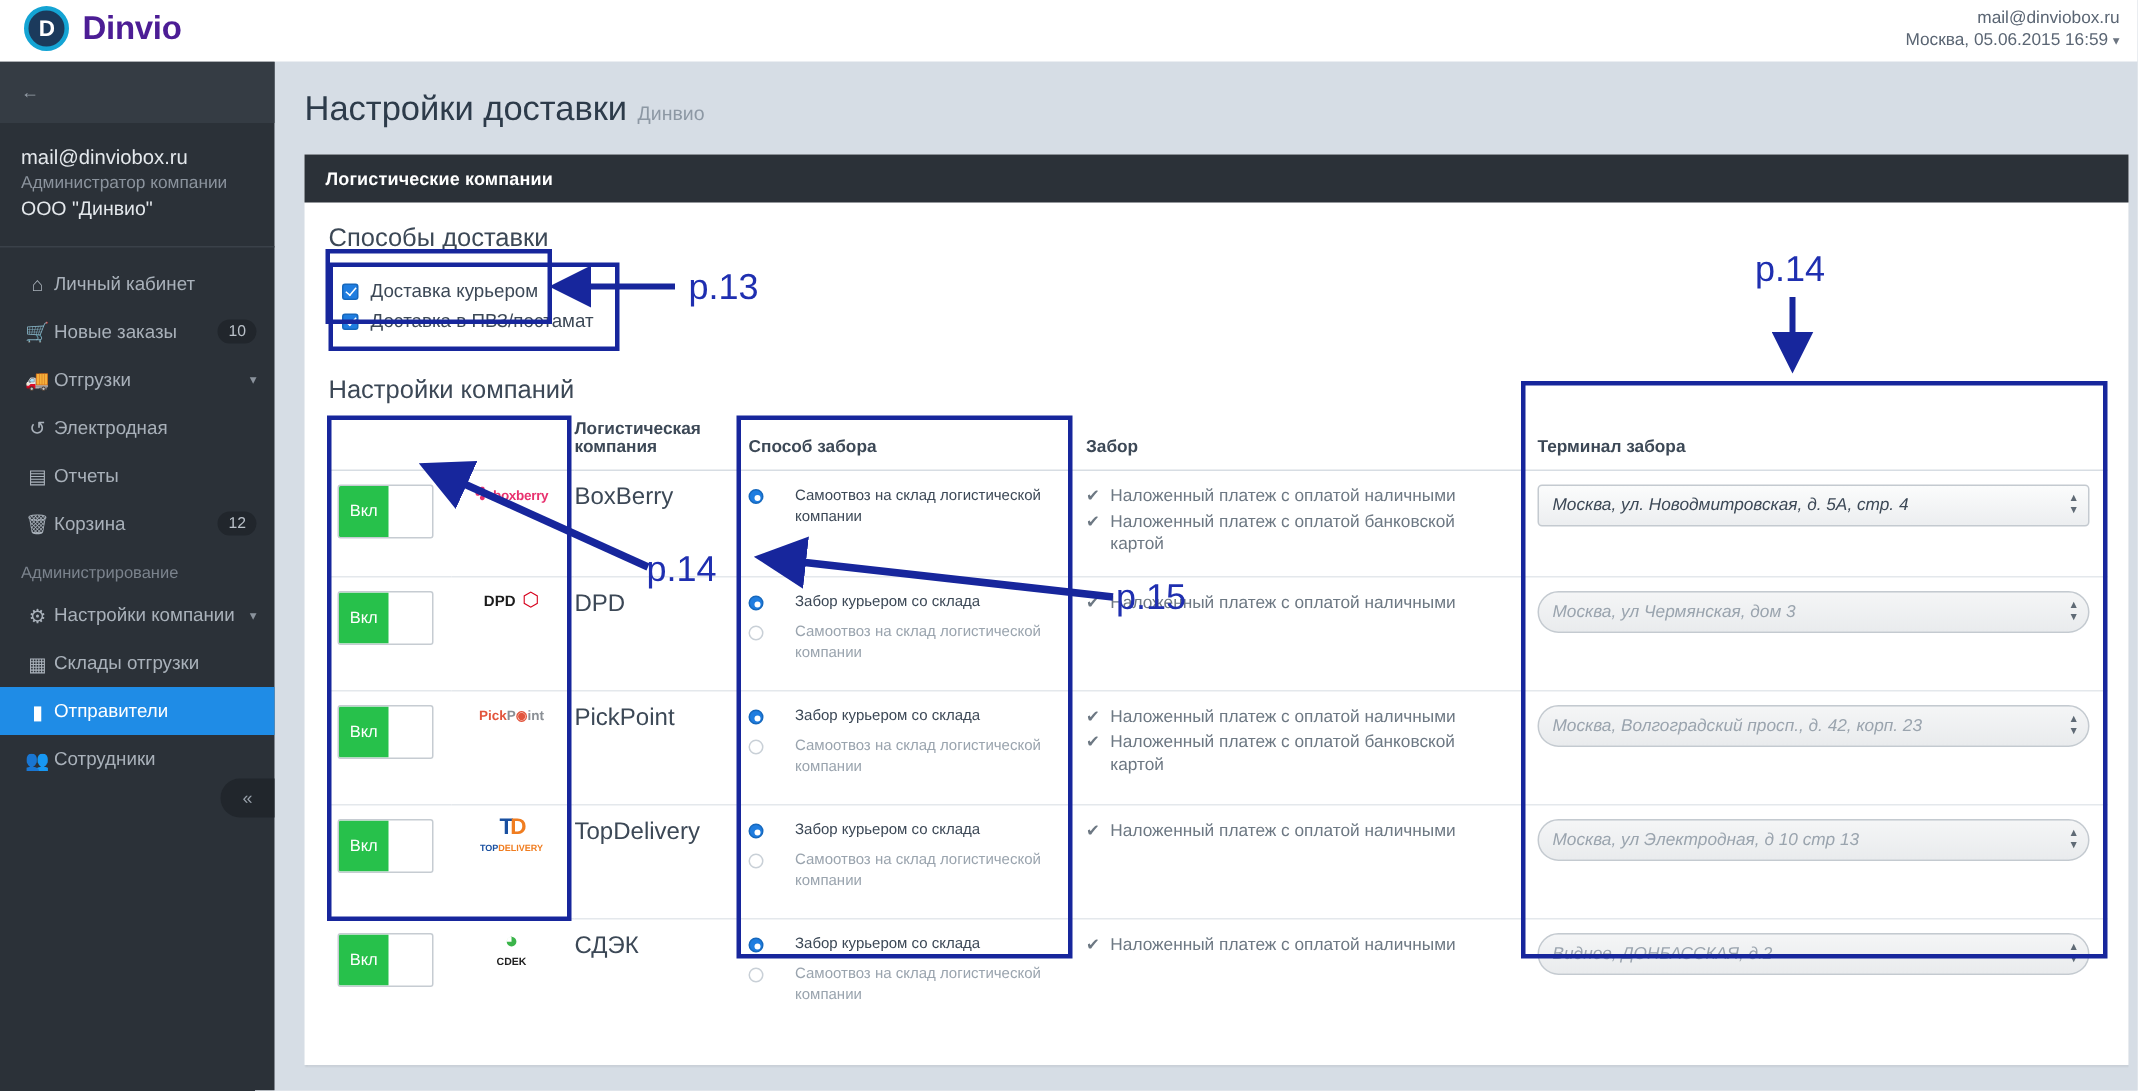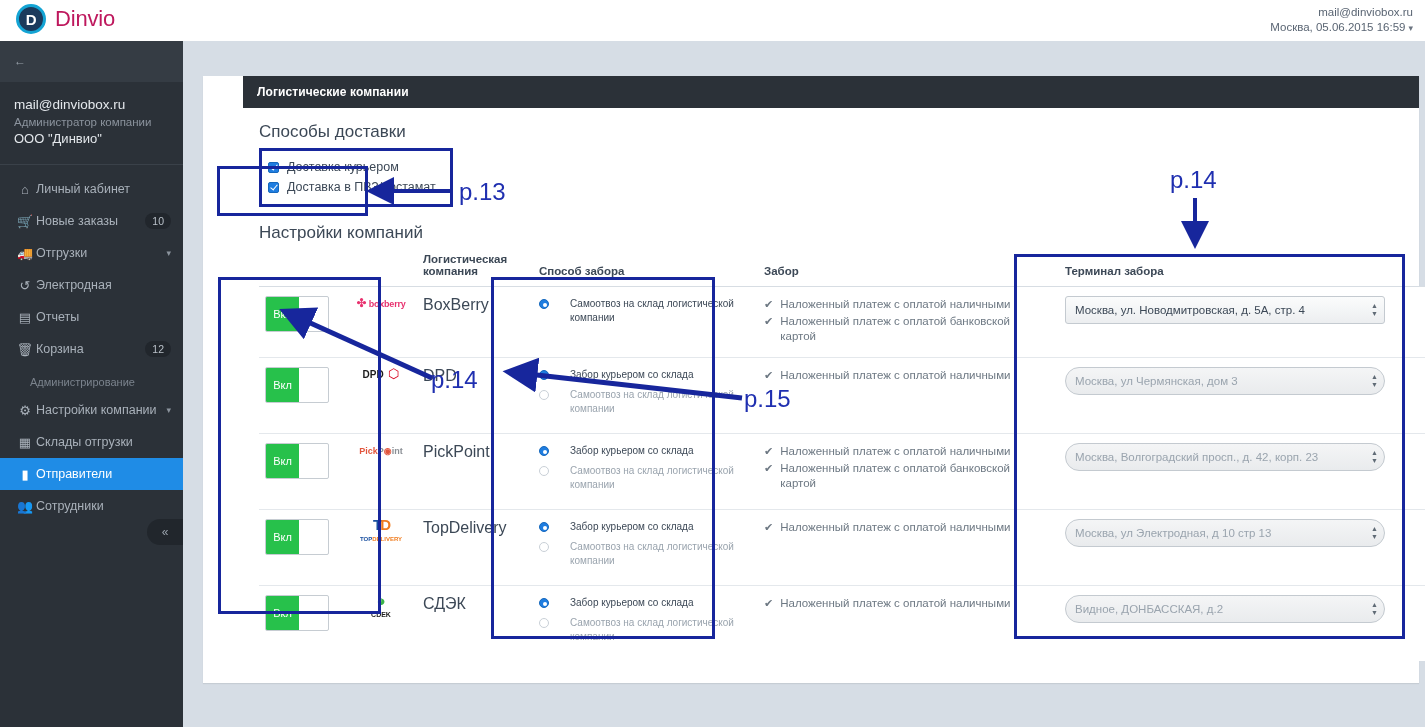--- a/index.html
+++ b/index.html
@@ -22,21 +22,21 @@
     display: flex; align-items: center; gap: 9px;
   }
   .brand-logo {
     width: 30px; height: 30px; border-radius: 50%;
     border: 3px solid #14a4d4;
     background: #1b3a5c;
     color: #fff; font-size: 15px; font-weight: bold;
     display: flex; align-items: center; justify-content: center;
     letter-spacing: -0.5px;
   }
-  .brand-name { font-size: 22px; font-weight: normal; color: #be185d; letter-spacing: -0.2px; }
+  .brand-name { font-size: 22px; font-weight: bold; color: #4c1d95; letter-spacing: -0.2px; }
   .topbar-user {
     position: absolute; right: 12px; top: 5px; text-align: right;
     font-size: 11.5px; color: #5a6573; line-height: 15px;
   }
   .topbar-user .caret { font-size: 9px; color: #6b7480; margin-left: 3px; }
 
   
   .sidebar {
     position: absolute; left: 0; top: 41px; width: 183px; height: 686px;
     background: #2b3138; z-index: 20;
@@ -67,21 +67,21 @@
   }
   .nav-item .lbl { flex: 1; }
   .nav-item.active { background: #1f8ce6; color: #fff; }
   .nav-item.active .ic { color: #fff; }
   .nav-badge {
     background: #21262c; color: #b9c0c8; font-size: 10.5px;
     border-radius: 9px; padding: 2px 7px 2px 7px; line-height: 12px;
   }
   .nav-caret { color: #8b939d; font-size: 9px; }
   .nav-section {
-    color: #7b838d; font-size: 11px; padding: 11px 14px 6px 14px; margin-left: 16px;
+    color: #7b838d; font-size: 11px; padding: 11px 14px 6px 14px;
   }
   .collapse-btn {
     position: absolute; right: 0px; bottom: 182px;
     width: 36px; height: 26px; background: #21262c;
     border-radius: 13px 0 0 13px;
     display: flex; align-items: center; justify-content: center;
     color: #9aa2ac; font-size: 12px; cursor: pointer;
   }
 
   
@@ -90,21 +90,20 @@
     width: 1242px; height: 686px; background: #d6dde5;
     padding: 18px 8px 0 20px;
   }
   .page-title { font-size: 23px; color: #2d3b4a; font-weight: normal; }
   .page-title .sub { font-size: 13px; color: #8d98a4; margin-left: 7px; }
 
   .panel {
     margin-top: 17px; background: #fff;
     width: 1216px;
     box-shadow: 0 1px 1px rgba(0,0,0,.07);
-    padding-left: 40px;
   }
   .panel-head {
     background: #2b3138; color: #fff;
     font-size: 12px; font-weight: bold;
     padding: 9px 14px; letter-spacing: .1px;
   }
   .panel-body { padding: 14px 14px 22px 16px; }
   .sect {
     font-size: 17px; color: #3c4856; font-weight: normal;
     margin: 0 0 6px 0;
@@ -166,26 +165,27 @@
     position: relative;
   }
   .rad::after { content:""; position:absolute; left:3px; top:3px; width:4px; height:4px; background:#fff; border-radius:50%; }
   .rad.off { background: #fff; border: 1px solid #c9d0d7; }
   .rad.off::after { display: none; }
 
   .opt-row { display: flex; gap: 7px; font-size: 11.5px; color: #6d7883; line-height: 15px; padding: 1px 0; }
   .opt-row .tick { color: #6d7883; font-size: 11px; line-height: 15px; }
 
   .sel {
-    position: relative; width: 320px; height: 28px;
+    position: relative; width: 368px; height: 28px;
     border: 1px solid #c4cad0; border-radius: 3px;
     background: linear-gradient(#fbfcfc, #eceef0);
     font-size: 11.5px; color: #3c4856;
     display: flex; align-items: center; padding: 0 26px 0 9px;
     cursor: pointer;
+    font-style: italic;
   }
   .sel.disabled { color: #9aa4ae; background: linear-gradient(#f4f5f6, #e9ebed); border-radius: 14px; }
   .sel .spin {
     position: absolute; right: 6px; top: 50%; transform: translateY(-50%);
     display: flex; flex-direction: column; gap: 2px; color: #5f6a75; font-size: 7px; line-height: 6px;
   }
 
   
   .anno { position: absolute; left: 0; top: 0; width: 1425px; height: 727px; pointer-events: none; z-index: 40; }
   .anno-box { position: absolute; border: 3px solid #17269c; }
@@ -266,20 +266,23 @@
           <span class="ic">👥</span>
           <span class="lbl">Сотрудники</span>
         </div>
       </div>
     <div class="collapse-btn">
       <span>«</span>
     </div>
   </div>
 
   <div class="main">
+    <div class="page-title">
+      <span>Настройки доставки</span><span class="sub">Динвио</span>
+    </div>
 
     <div class="panel">
       <div class="panel-head">Логистические компании</div>
       <div class="panel-body">
 
         <div class="sect">Способы доставки</div>
         <div class="delivery-box" id="delivery-box"><div class="chk-row">
               <span class="chk"></span>
               <span>Доставка курьером</span>
             </div><div class="chk-row">

